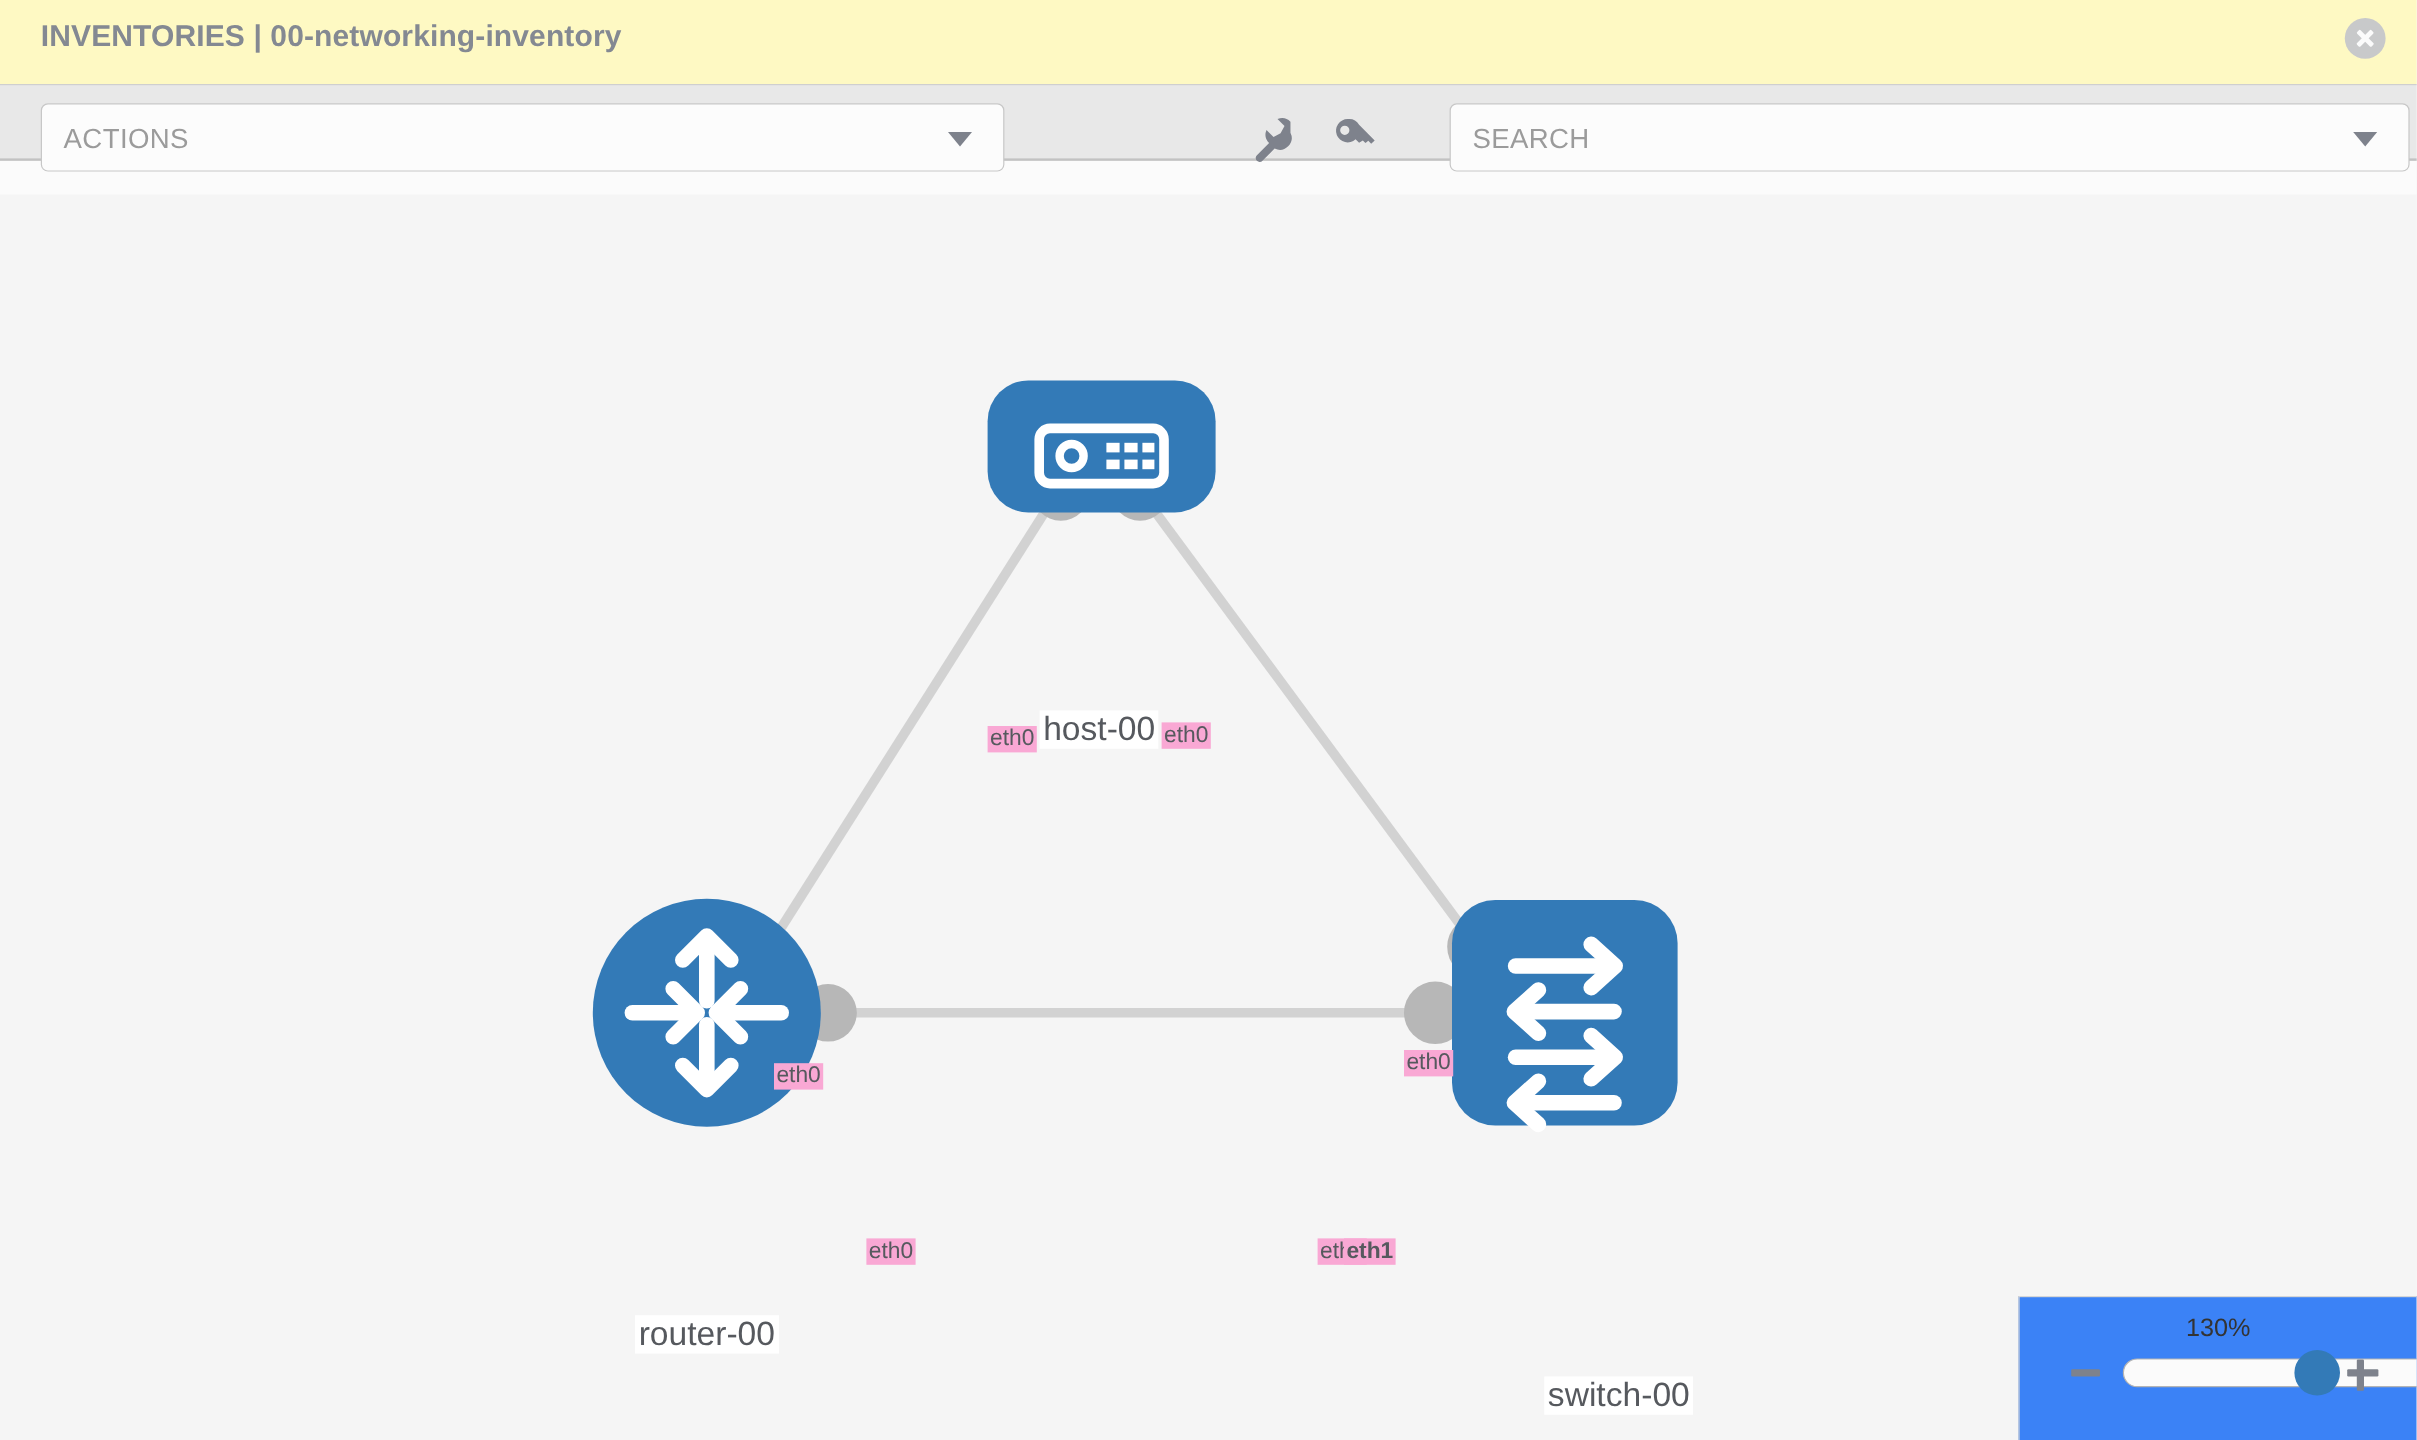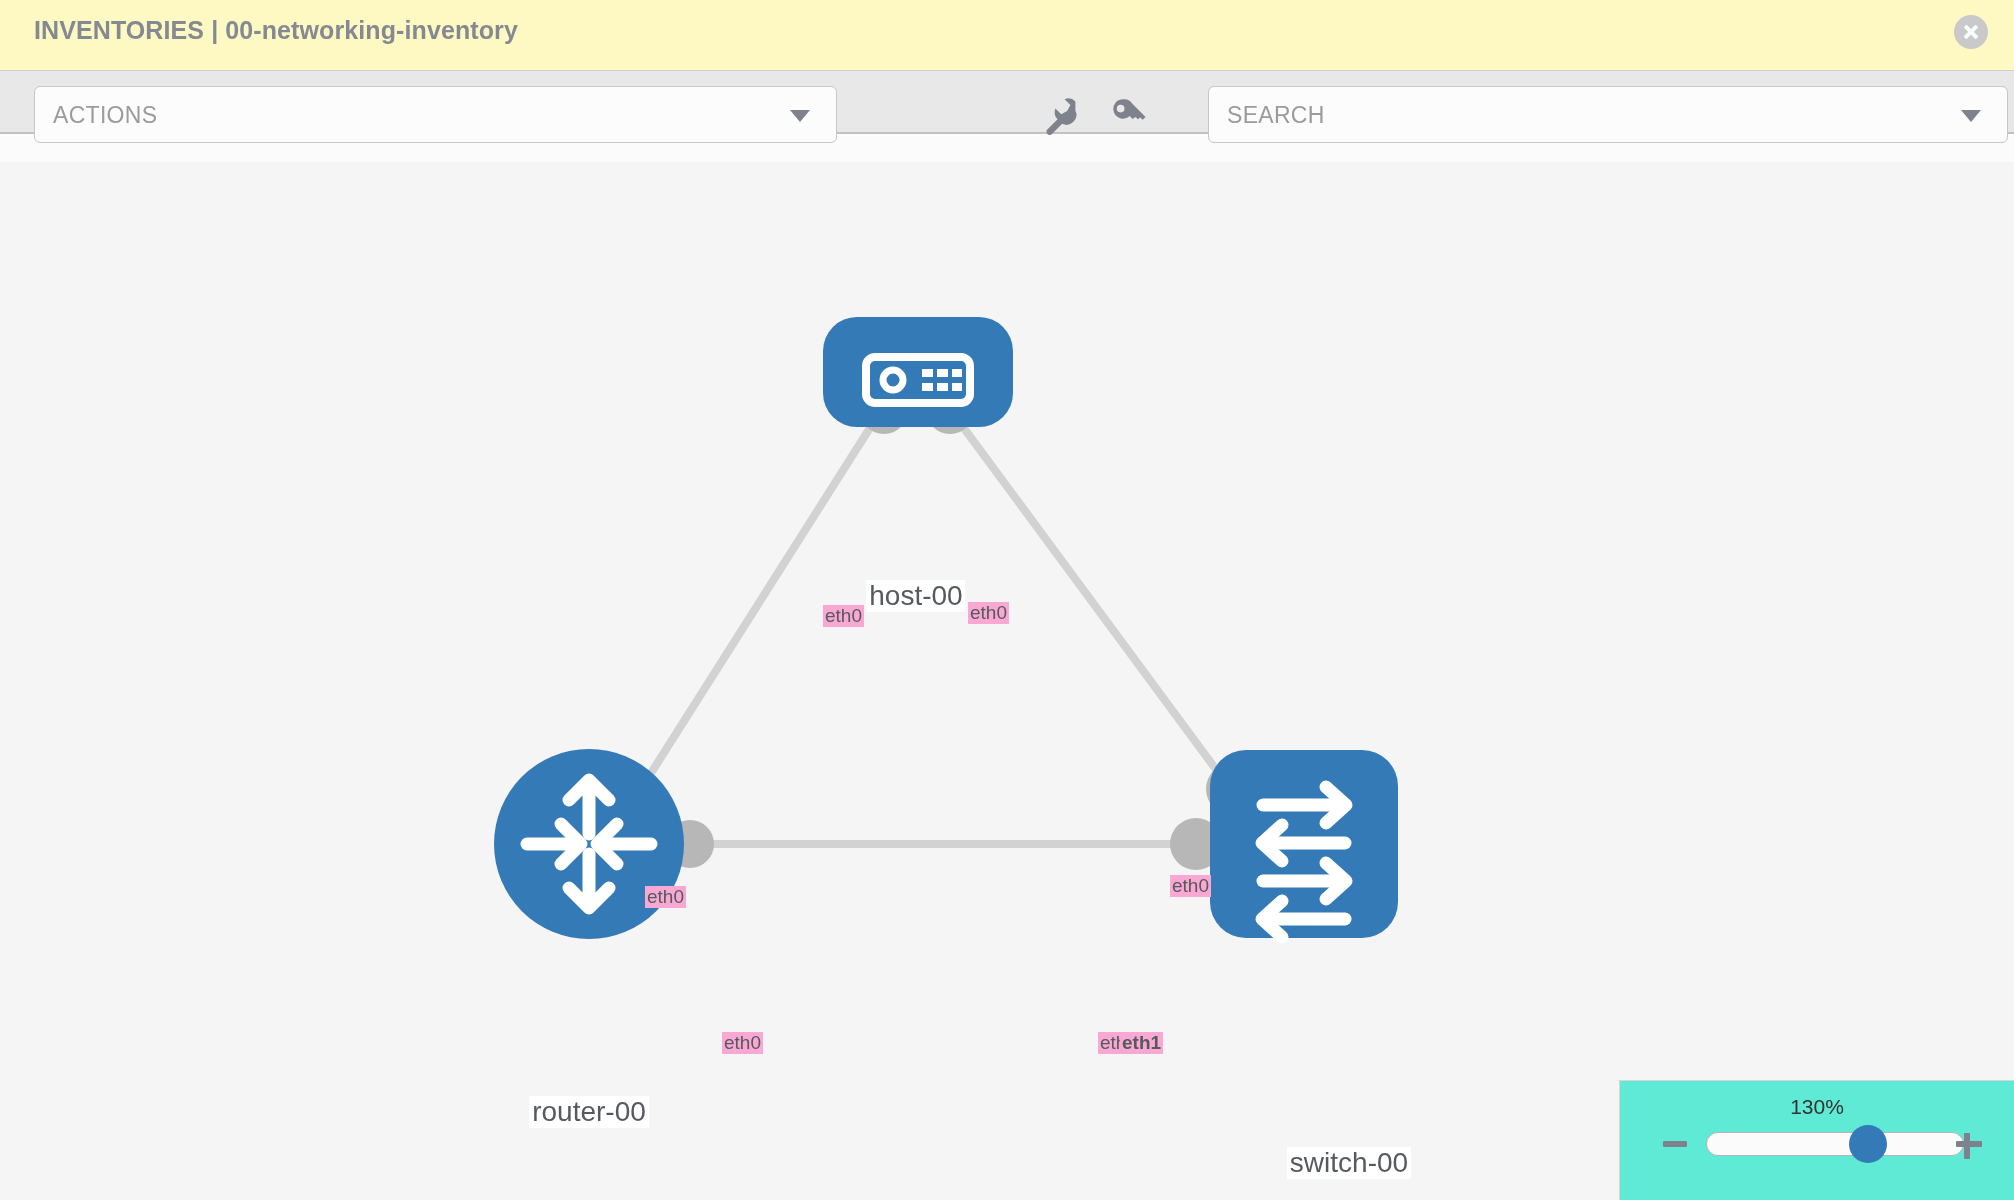--- a/index.html
+++ b/index.html
@@ -100,22 +100,22 @@
     position: absolute;
     font-size: 19px; color: #56595e;
     background: #f9a8d4;
     padding: 0 2px;
     white-space: nowrap;
   }
 
   
   .zoom-panel {
     position: absolute; right: 0; bottom: 0;
-    width: 395px; height: 120px;
-    background: #5eead4;
+    width: 332px; height: 120px;
+    background: #3b82f6;
     border-top: 1px solid #d6d6d6;
     border-left: 1px solid #d6d6d6;
   }
   .zoom-level {
     position: absolute; top: 14px; left: 0; width: 100%;
     text-align: center; font-size: 21px; color: #333333;
   }
   .zoom-minus, .zoom-plus {
     position: absolute; top: 48px; cursor: pointer;
     width: 30px; height: 30px;
@@ -251,21 +251,21 @@
     </svg>
 
     <span class="port-label" style="left:823px; top:443px;">eth0</span>
     <span class="port-label" style="left:968px; top:440px;">eth0</span>
     <span class="port-label" style="left:645px; top:724px;">eth0</span>
     <span class="port-label" style="left:1170px; top:713px;">eth0</span>
     <span class="port-label" style="left:722px; top:870px;">eth0</span>
     <span class="port-label" style="left:1098px; top:870px;">eth0</span>
     <span class="port-label" style="left:1120px; top:870px;font-weight:bold;">eth1</span>
 
-    <span class="node-label" style="left:916px; top:418px;">host-00</span>
+    <span class="node-label" style="left:916px; top:430px;">host-00</span>
     <span class="node-label" style="left:589px; top:934px;">router-00</span>
     <span class="node-label" style="left:1303px; top:985px;margin-left:46px;">switch-00</span>
 
     <div class="zoom-panel">
       <div class="zoom-level">130%</div>
       <div class="zoom-minus"></div>
       <div class="zoom-track">
         <div class="zoom-handle" id="zoomHandle" style="left: 63%;"></div>
       </div>
       <div class="zoom-plus"></div>

